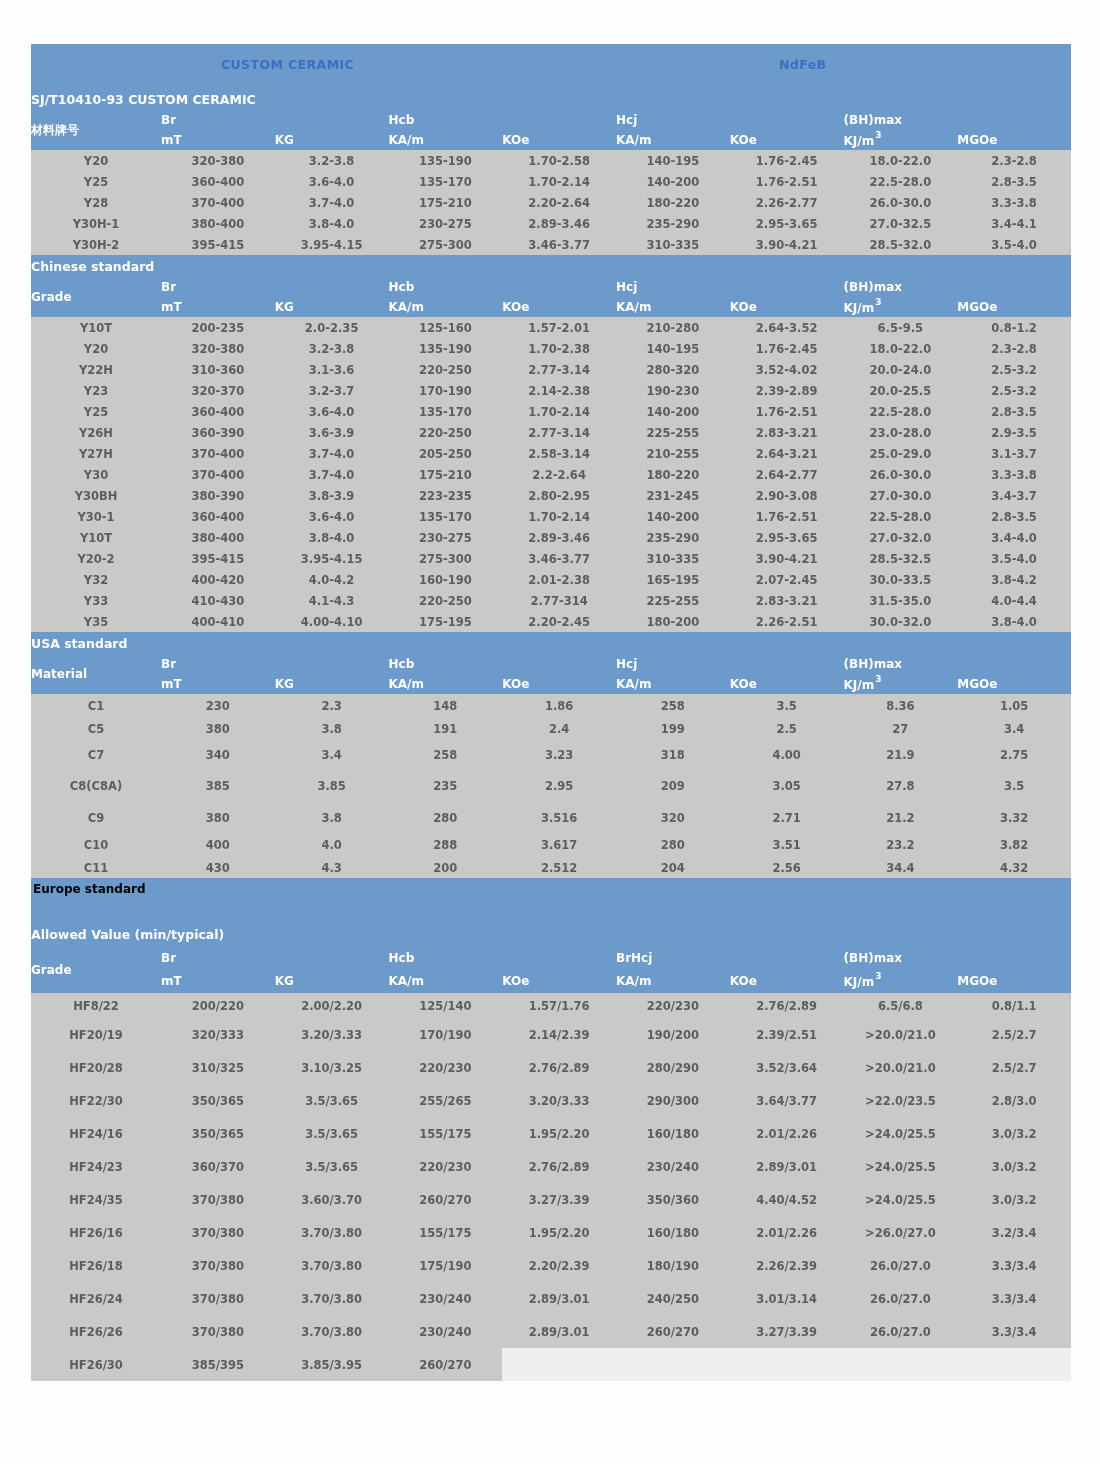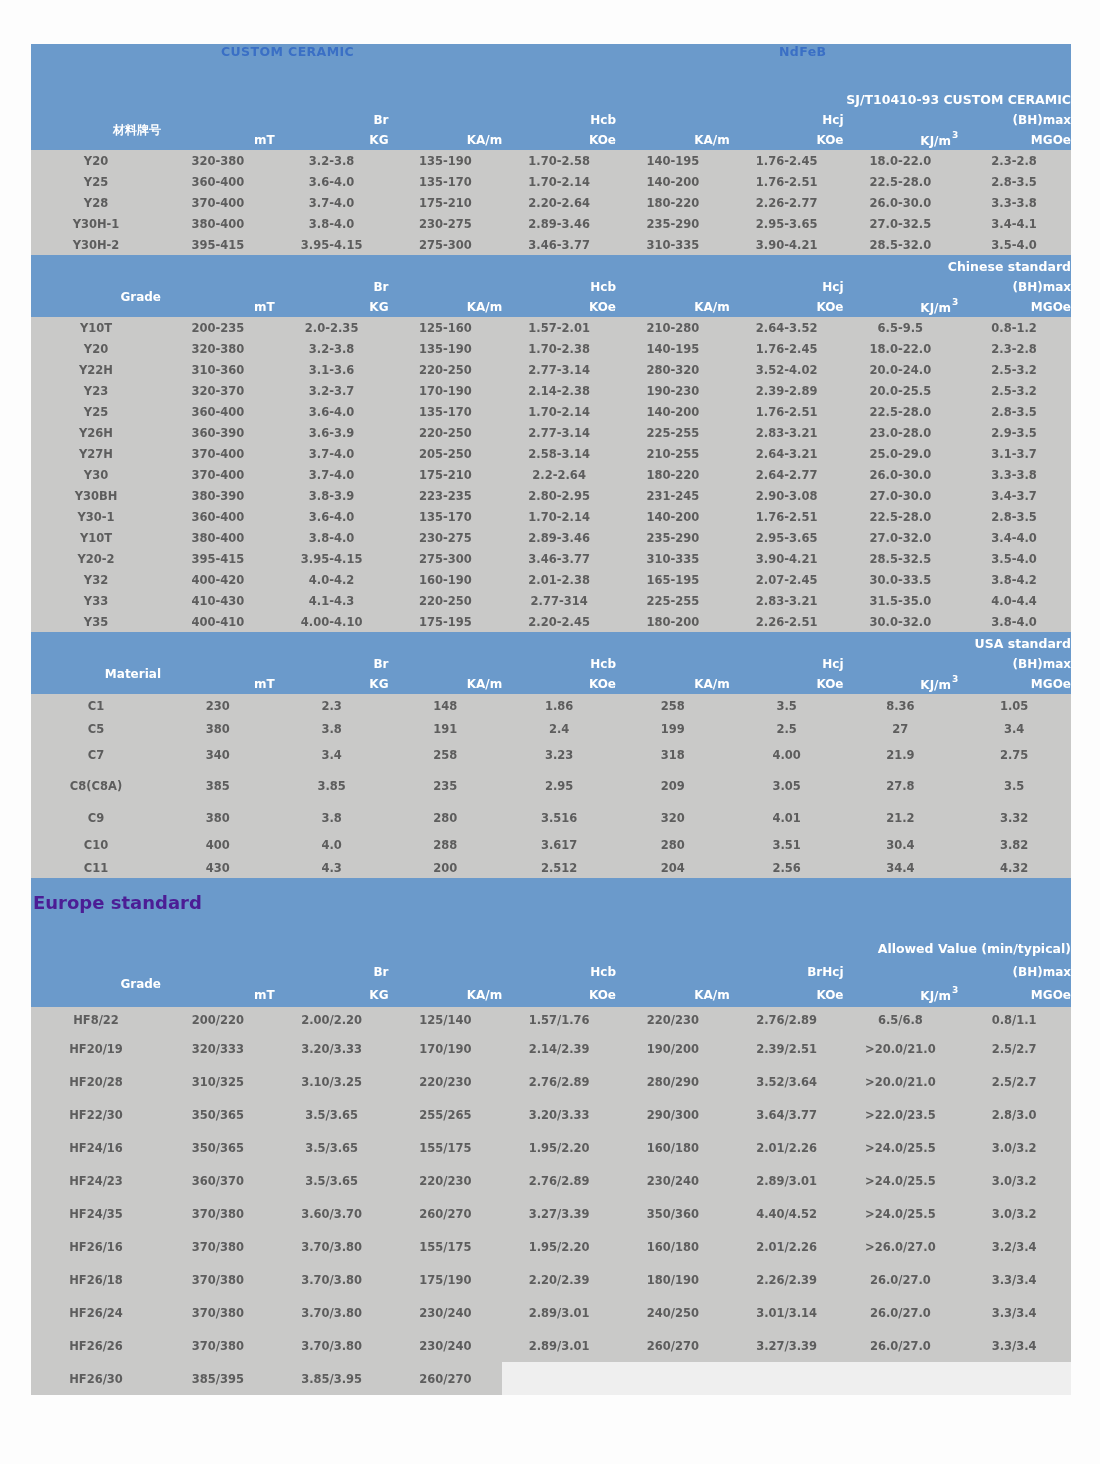--- a/index.html
+++ b/index.html
@@ -1,26 +1,26 @@
 <!DOCTYPE html>
 <html><head>
 <meta charset="utf-8">
 <style>
   html,body{margin:0;padding:0;background:#fdfdfd;}
   body{font-family:"DejaVu Sans","Liberation Sans",sans-serif;}
   .page{width:1040px;margin:44px 30px 0 31px;}
   
   .band-top{position:relative;height:44px;background:#6b9acb;}
-  .band-top .navlink{position:absolute;top:0;font-size:12.5px;font-weight:bold;color:#3a6fc5;cursor:pointer;letter-spacing:.4px;}
+  .band-top .navlink{position:absolute;top:13px;font-size:12.5px;font-weight:bold;color:#3a6fc5;cursor:pointer;letter-spacing:.4px;}
   .navlink.left{left:190px;}
   .navlink.right{left:748px;text-align:right;}
   
   table{width:100%;border-collapse:collapse;table-layout:fixed;}
   col.c1{width:130px;}
-  thead th{background:#6b9acb;color:#ffffff;font-weight:bold;font-size:12px;text-align:right;padding:0;vertical-align:middle;}
+  thead th{background:#6b9acb;color:#ffffff;font-weight:bold;font-size:12px;text-align:left;padding:0;vertical-align:middle;}
   .row-title th{font-size:12.5px;height:22px;}
   .row-group th{height:20px;}
   .row-units th{height:20px;}
   sup{font-size:9px;position:relative;top:-2px;left:1px;}
   tbody td{background:#c9c9c8;color:#5d5d5d;font-size:11.5px;font-weight:bold;text-align:center;padding:0;vertical-align:middle;}
   tbody td.row-filler{background:#efefef;}
   .t1 tbody tr{height:21px;}
   .t2 tbody tr{height:21px;}
   .t3 tbody tr:nth-child(1){height:23px;}
   .t3 tbody tr:nth-child(2){height:23px;margin-left:16px;}
@@ -28,21 +28,21 @@
   .t3 tbody tr:nth-child(4){height:32px;}
   .t3 tbody tr:nth-child(5){height:31px;}
   .t3 tbody tr:nth-child(6){height:24px;}
   .t3 tbody tr:nth-child(7){height:21px;}
   .t4 .row-title th{height:26px;}
   .t4 .row-group th{height:22px;}
   .t4 .row-units th{height:24px;}
   .t4 tbody tr{height:33px;}
   .t4 tbody tr:first-child{height:25px;}
   
-  .europe{background:#6b9acb;color:#4c1d95;font-size:18px;font-weight:bold;padding:16px 0 23px 2px;line-height:18px;}
+  .europe{background:#6b9acb;color:#000000;font-size:12px;font-weight:bold;padding:2px 0 23px 2px;line-height:18px;}
   .europe div{white-space:pre;}
 </style>
 </head>
 <body>
 
 <div class="page">
 
   <div class="band-top">
     <span class="navlink left">CUSTOM CERAMIC</span>
     <span class="navlink right">NdFeB</span>
@@ -423,33 +423,33 @@
           <td>27.8</td>
           <td>3.5</td>
         </tr>
         <tr>
           <td>C9</td>
           <td>380</td>
           <td>3.8</td>
           <td>280</td>
           <td>3.516</td>
           <td>320</td>
-          <td>4.01</td>
+          <td>2.71</td>
           <td>21.2</td>
           <td>3.32</td>
         </tr>
         <tr>
           <td>C10</td>
           <td>400</td>
           <td>4.0</td>
           <td>288</td>
           <td>3.617</td>
           <td>280</td>
           <td>3.51</td>
-          <td>30.4</td>
+          <td>23.2</td>
           <td>3.82</td>
         </tr>
         <tr>
           <td>C11</td>
           <td>430</td>
           <td>4.3</td>
           <td>200</td>
           <td>2.512</td>
           <td>204</td>
           <td>2.56</td>

